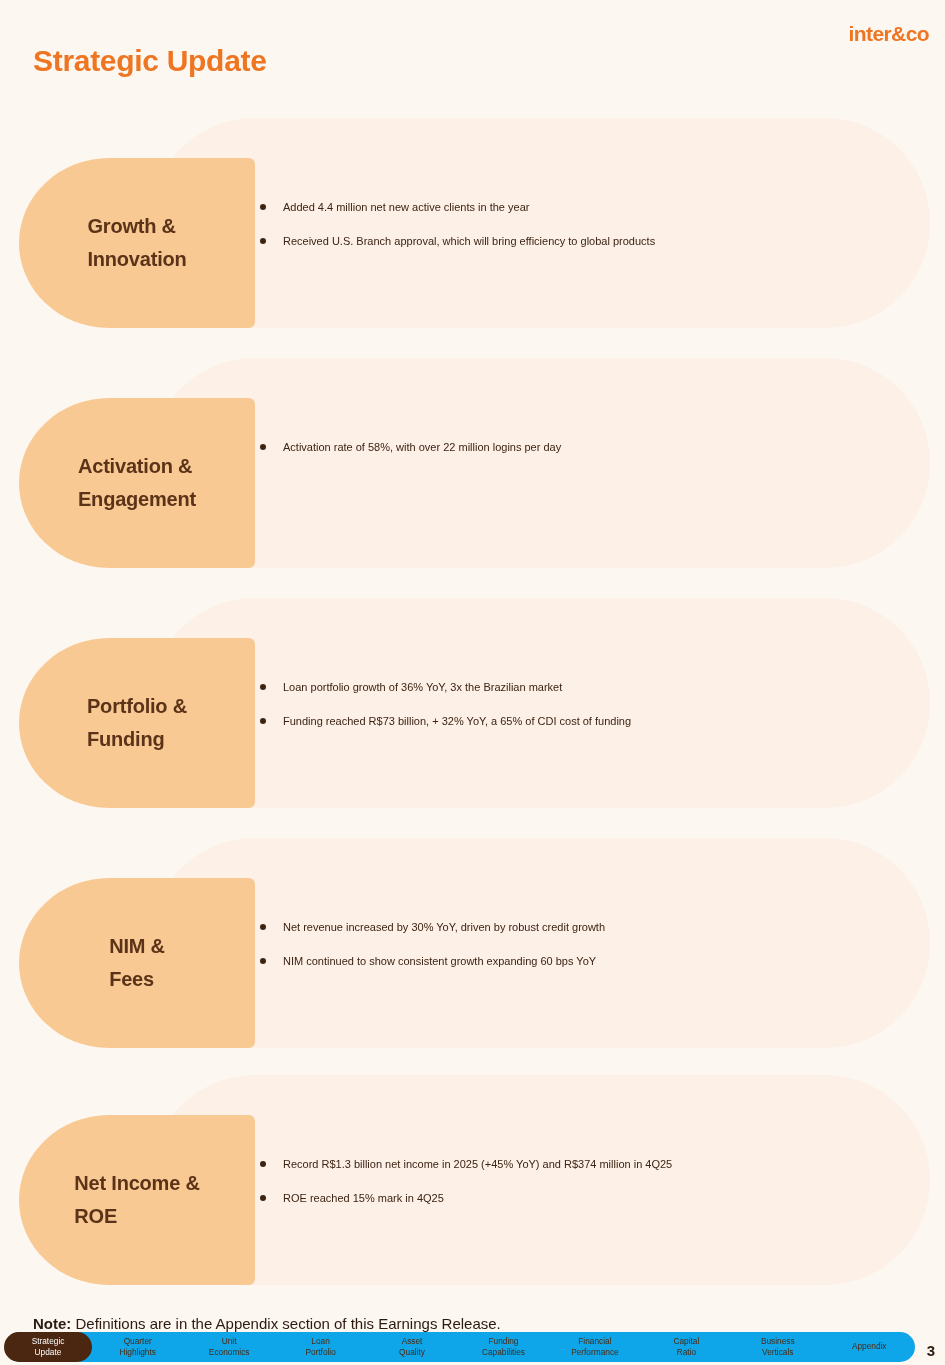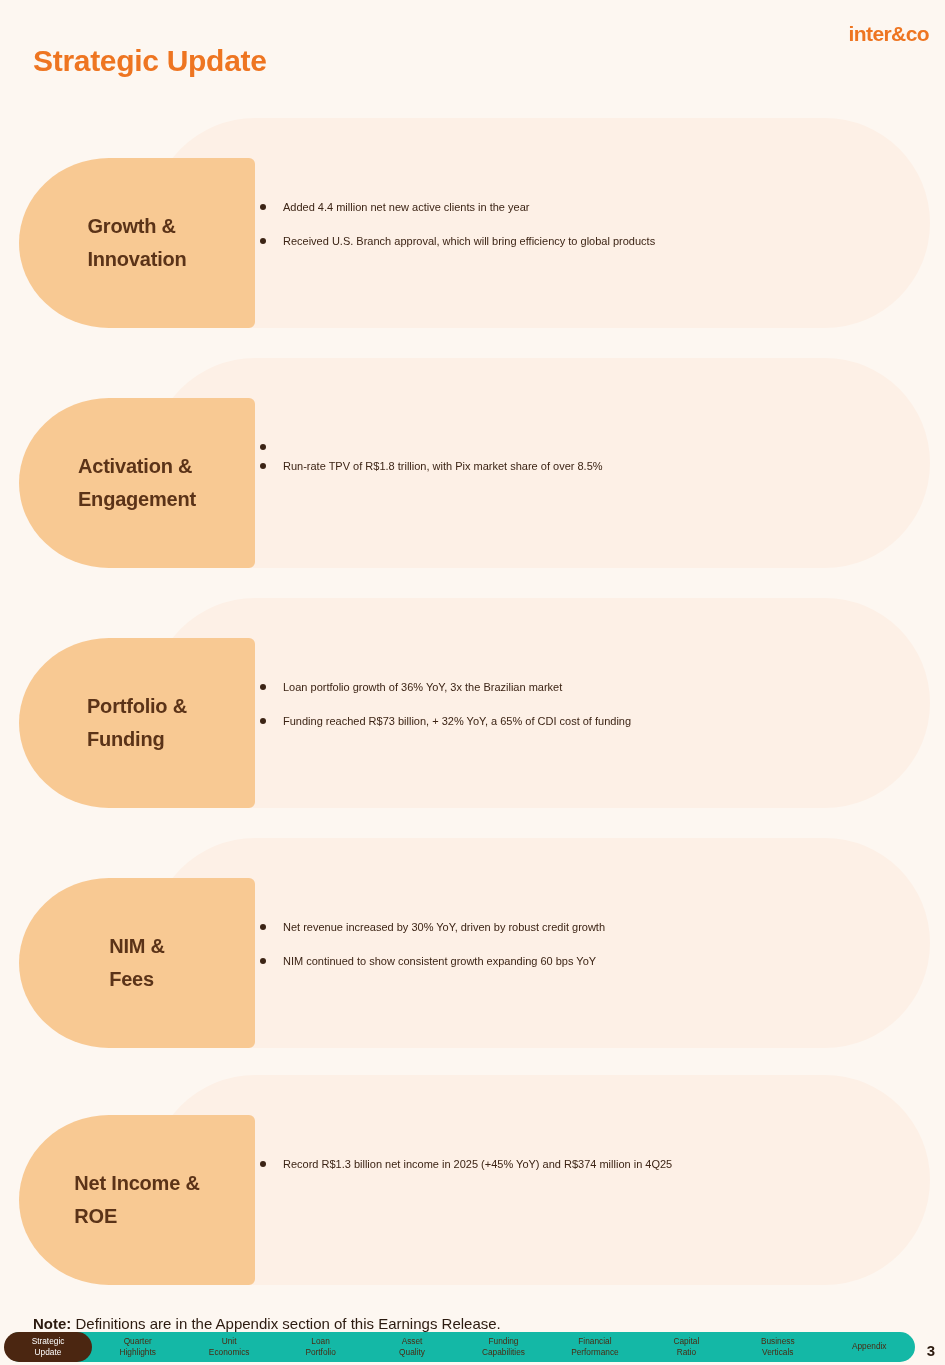--- a/index.html
+++ b/index.html
@@ -142,21 +142,21 @@
   }
   .note-label { font-weight: bold; }
 
   
   .bottom-nav {
     position: absolute;
     left: 5px;
     bottom: 3px;
     width: 910px;
     height: 30px;
-    background: #14b8a6;
+    background: #0ea5e9;
     border-radius: 16px;
     display: flex;
     align-items: flex-start;
     z-index: 5;
   }
 
   .nav-item {
     flex: 1 1 0;
     height: 30px;
     display: flex;
@@ -218,24 +218,21 @@
 
   <div class="section-row" style="top:358px;">
     <div class="section-body"></div>
     <div class="section-label">
       <div class="section-label-text">Activation &amp;
 Engagement</div>
     </div>
     <ul class="bullet-list">
       <li class="bullet-item">
         <span class="bullet-dot"></span>
-      </li>
-      <li class="bullet-item">
-        <span class="bullet-dot"></span>
-        <span>Run-rate TPV of R$1.8 trillion, with Pix market share of over 8.5%</span>
+        <span>Activation rate of 58%, with over 22 million logins per day</span>
       </li>
     </ul>
   </div>
 
   <div class="section-row" style="top:598px;">
     <div class="section-body"></div>
     <div class="section-label">
       <div class="section-label-text">Portfolio &amp;
 Funding</div>
     </div>
@@ -272,20 +269,24 @@
   <div class="section-row" style="top:1075px;">
     <div class="section-body"></div>
     <div class="section-label">
       <div class="section-label-text">Net Income &amp;
 ROE</div>
     </div>
     <ul class="bullet-list">
       <li class="bullet-item">
         <span class="bullet-dot"></span>
         <span>Record R$1.3 billion net income in 2025 (+45% YoY) and R$374 million in 4Q25</span>
+      </li>
+      <li class="bullet-item">
+        <span class="bullet-dot"></span>
+        <span>ROE reached 15% mark in 4Q25</span>
       </li>
     </ul>
   </div>
 
 </div>
 
 <div class="note"><span class="note-label">Note:</span><span> Definitions are in the Appendix section of this Earnings Release.</span></div>
 
 <div class="bottom-nav">
   <div class="nav-item active">Strategic

